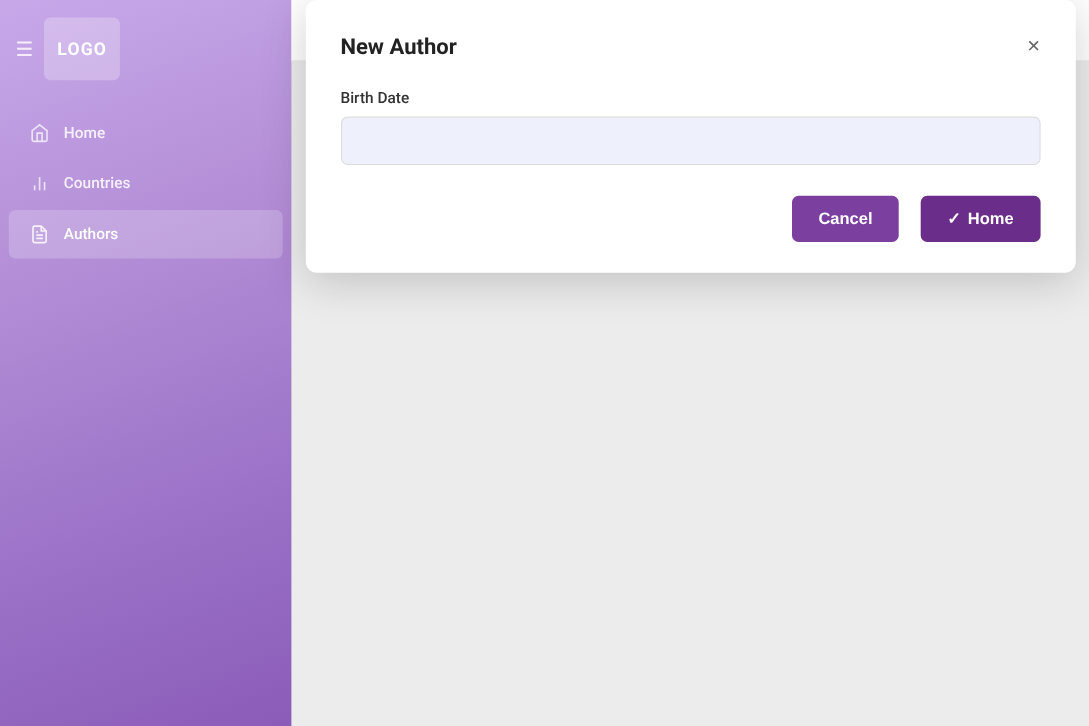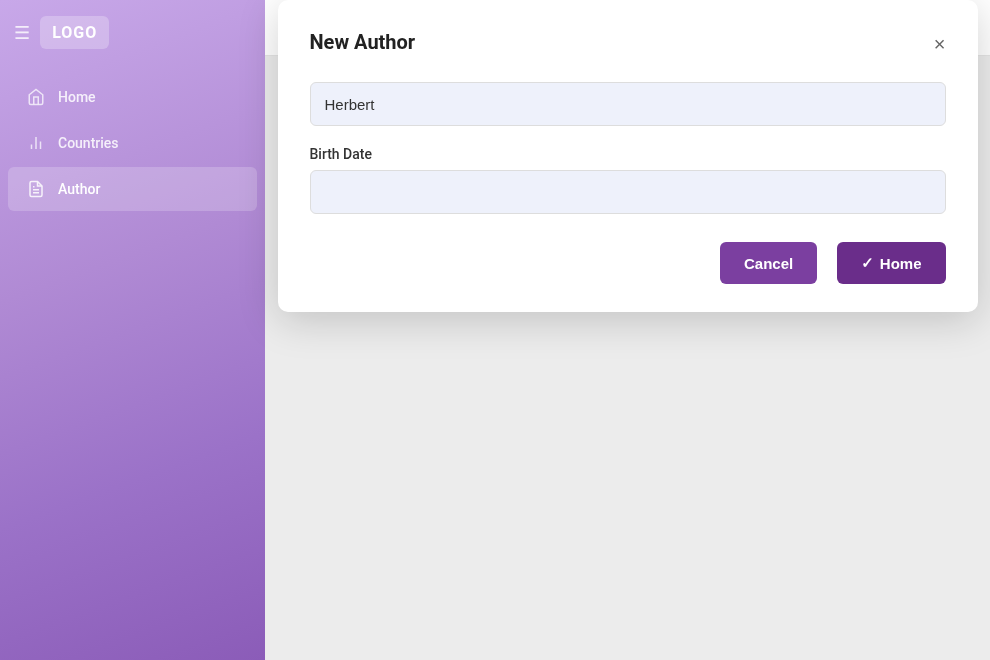--- a/index.html
+++ b/index.html
@@ -32,21 +32,21 @@
 
     .hamburger-icon {
       color: rgba(255,255,255,0.8);
       font-size: 18px;
       cursor: pointer;
     }
 
     .logo-box {
       background: rgba(255,255,255,0.25);
       border-radius: 6px;
-      padding: 7px 12px;
+      padding: 19px 12px;
       color: white;
       font-weight: 700;
       font-size: 16px;
       letter-spacing: 1px;
     }
 
     .sidebar-nav {
       display: flex;
       flex-direction: column;
       padding: 10px 0;
@@ -189,21 +189,21 @@
       border-radius: 10px;
       width: 700px;
       margin-top: -56px;
       padding: 30px 32px 28px;
       box-shadow: 0 8px 40px rgba(0,0,0,0.18);
       position: relative;
     }
 
     .modal-header {
       display: flex;
-      align-items: flex-end;
+      align-items: center;
       justify-content: space-between;
       margin-bottom: 28px;
     }
 
     .modal-title {
       font-size: 20px;
       font-weight: 700;
       color: #222;
     }
 
@@ -335,21 +335,21 @@
       <div class="sidebar-item active">
         <span class="nav-icon">
           <svg width="18" height="18" viewBox="0 0 24 24" fill="none" stroke="currentColor" stroke-width="2">
             <path d="M14 2H6a2 2 0 0 0-2 2v16a2 2 0 0 0 2 2h12a2 2 0 0 0 2-2V8z"></path>
             <polyline points="14 2 14 8 20 8"></polyline>
             <line x1="16" y1="13" x2="8" y2="13"></line>
             <line x1="16" y1="17" x2="8" y2="17"></line>
             <polyline points="10 9 9 9 8 9"></polyline>
           </svg>
         </span>
-        <span>Author</span>
+        <span>Authors</span>
       </div>
 
     </nav>
   </div>
 
   <div class="right-panel">
 
     <div class="topbar">
       <div class="topbar-lang">
         <span>🌐</span>
@@ -381,21 +381,20 @@
       <div class="overlay">
         <div class="modal">
 
           <div class="modal-header">
             <h2 class="modal-title">New Author</h2>
             <button class="modal-close">×</button>
           </div>
 
 
           <div class="form-group">
-            <input type="text" class="form-input" value="Herbert" style="">
           </div>
 
           <div class="form-group">
             <label class="form-label">Birth Date</label>
             <input type="text" class="form-input" value="" style="">
           </div>
 
 
           <div class="modal-footer">
             <button class="btn-cancel">Cancel</button>

